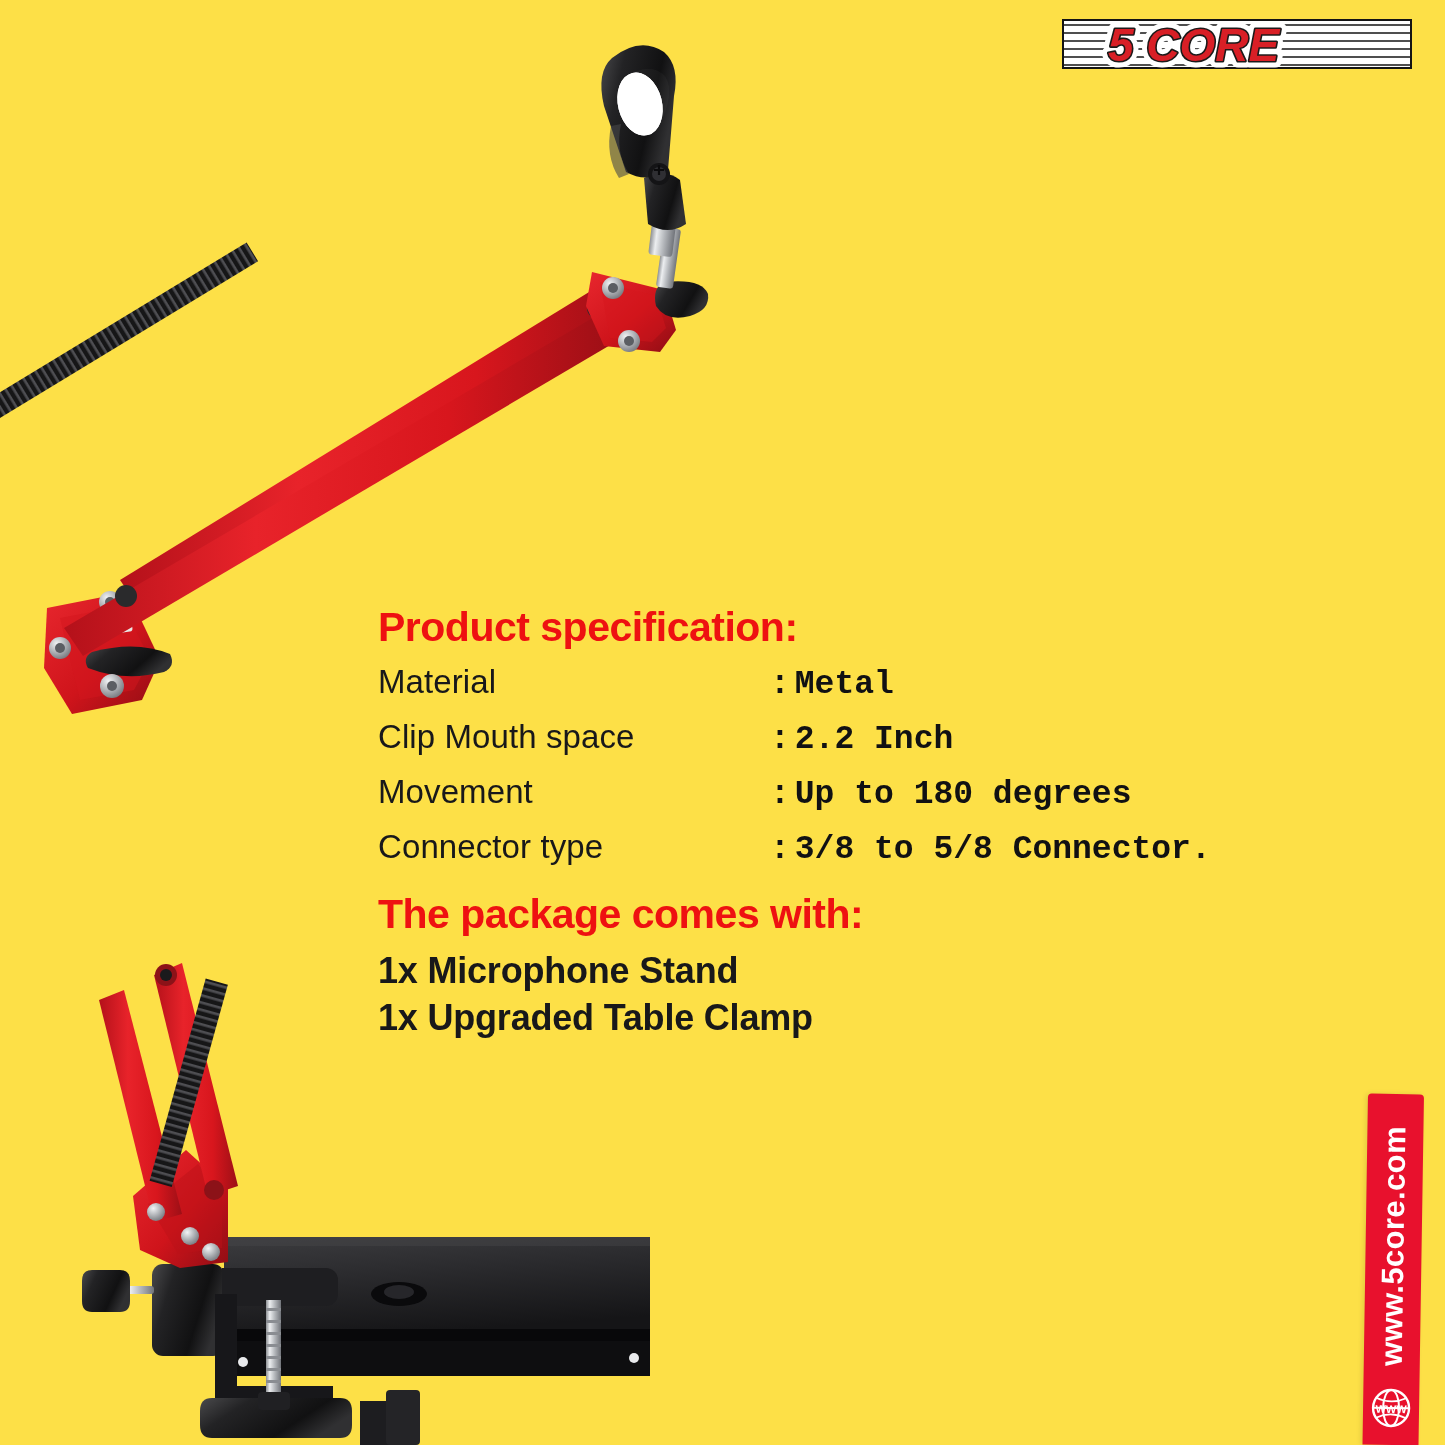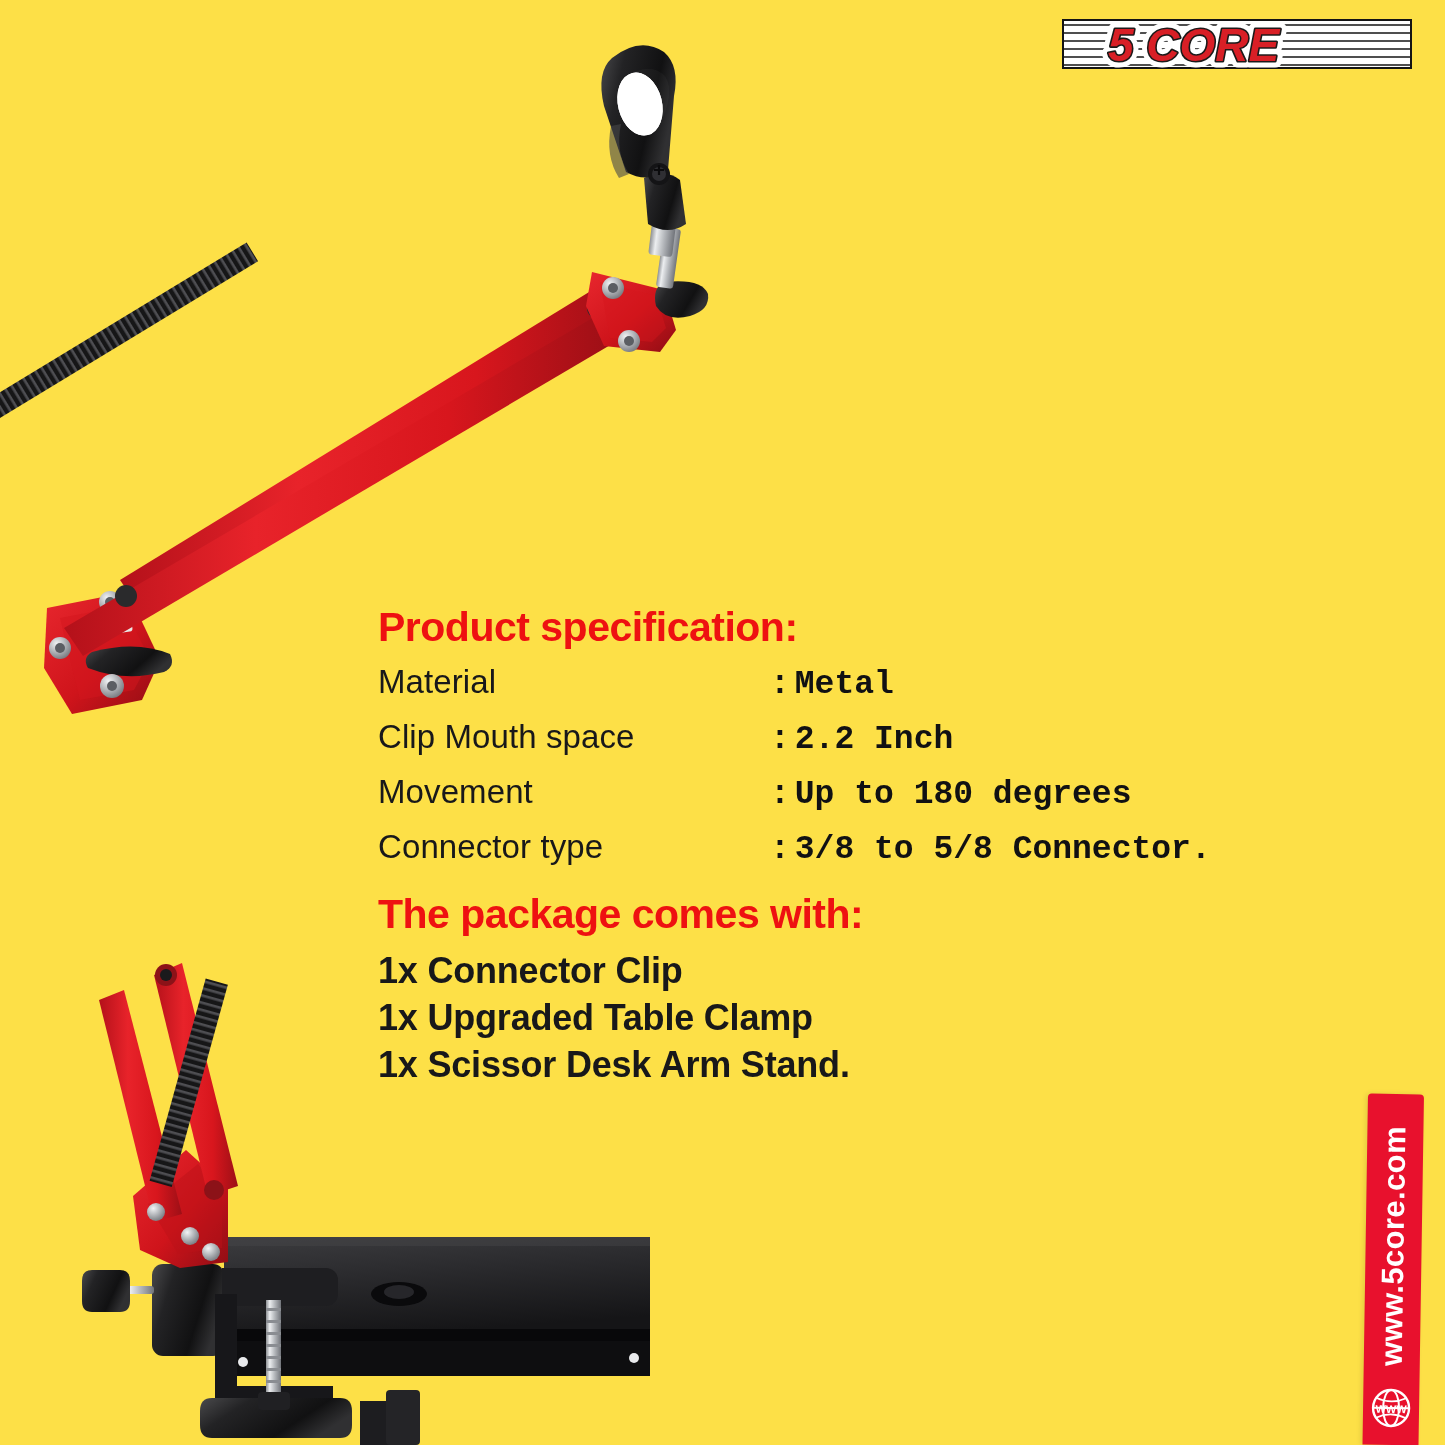--- a/index.html
+++ b/index.html
@@ -320,23 +320,22 @@
       <div class="spec-row">
         <span class="spec-label">Connector type</span>
         <span class="spec-value"><span class="colon">:</span><span>3/8 to 5/8 Connector.</span></span>
       </div>
 
     </div>
 
     <h2 class="red-heading" id="package-heading">The package comes with:</h2>
 
     <ul id="package-list">
-      <li>1x Connector Clip</li>
+      <li>1x Microphone Stand</li>
       <li>1x Upgraded Table Clamp</li>
-      <li>1x Scissor Desk Arm Stand.</li>
     </ul>
 
   </div>
 
   <div id="website-banner">
     <div id="website-url">www.5core.com</div>
     <div id="www-globe-icon">
       <svg viewBox="0 0 42 42" xmlns="http://www.w3.org/2000/svg">
         <circle cx="21" cy="21" r="18" fill="none" stroke="#ffffff" stroke-width="2.4"></circle>
         <ellipse cx="21" cy="21" rx="8" ry="18" fill="none" stroke="#ffffff" stroke-width="2"></ellipse>

